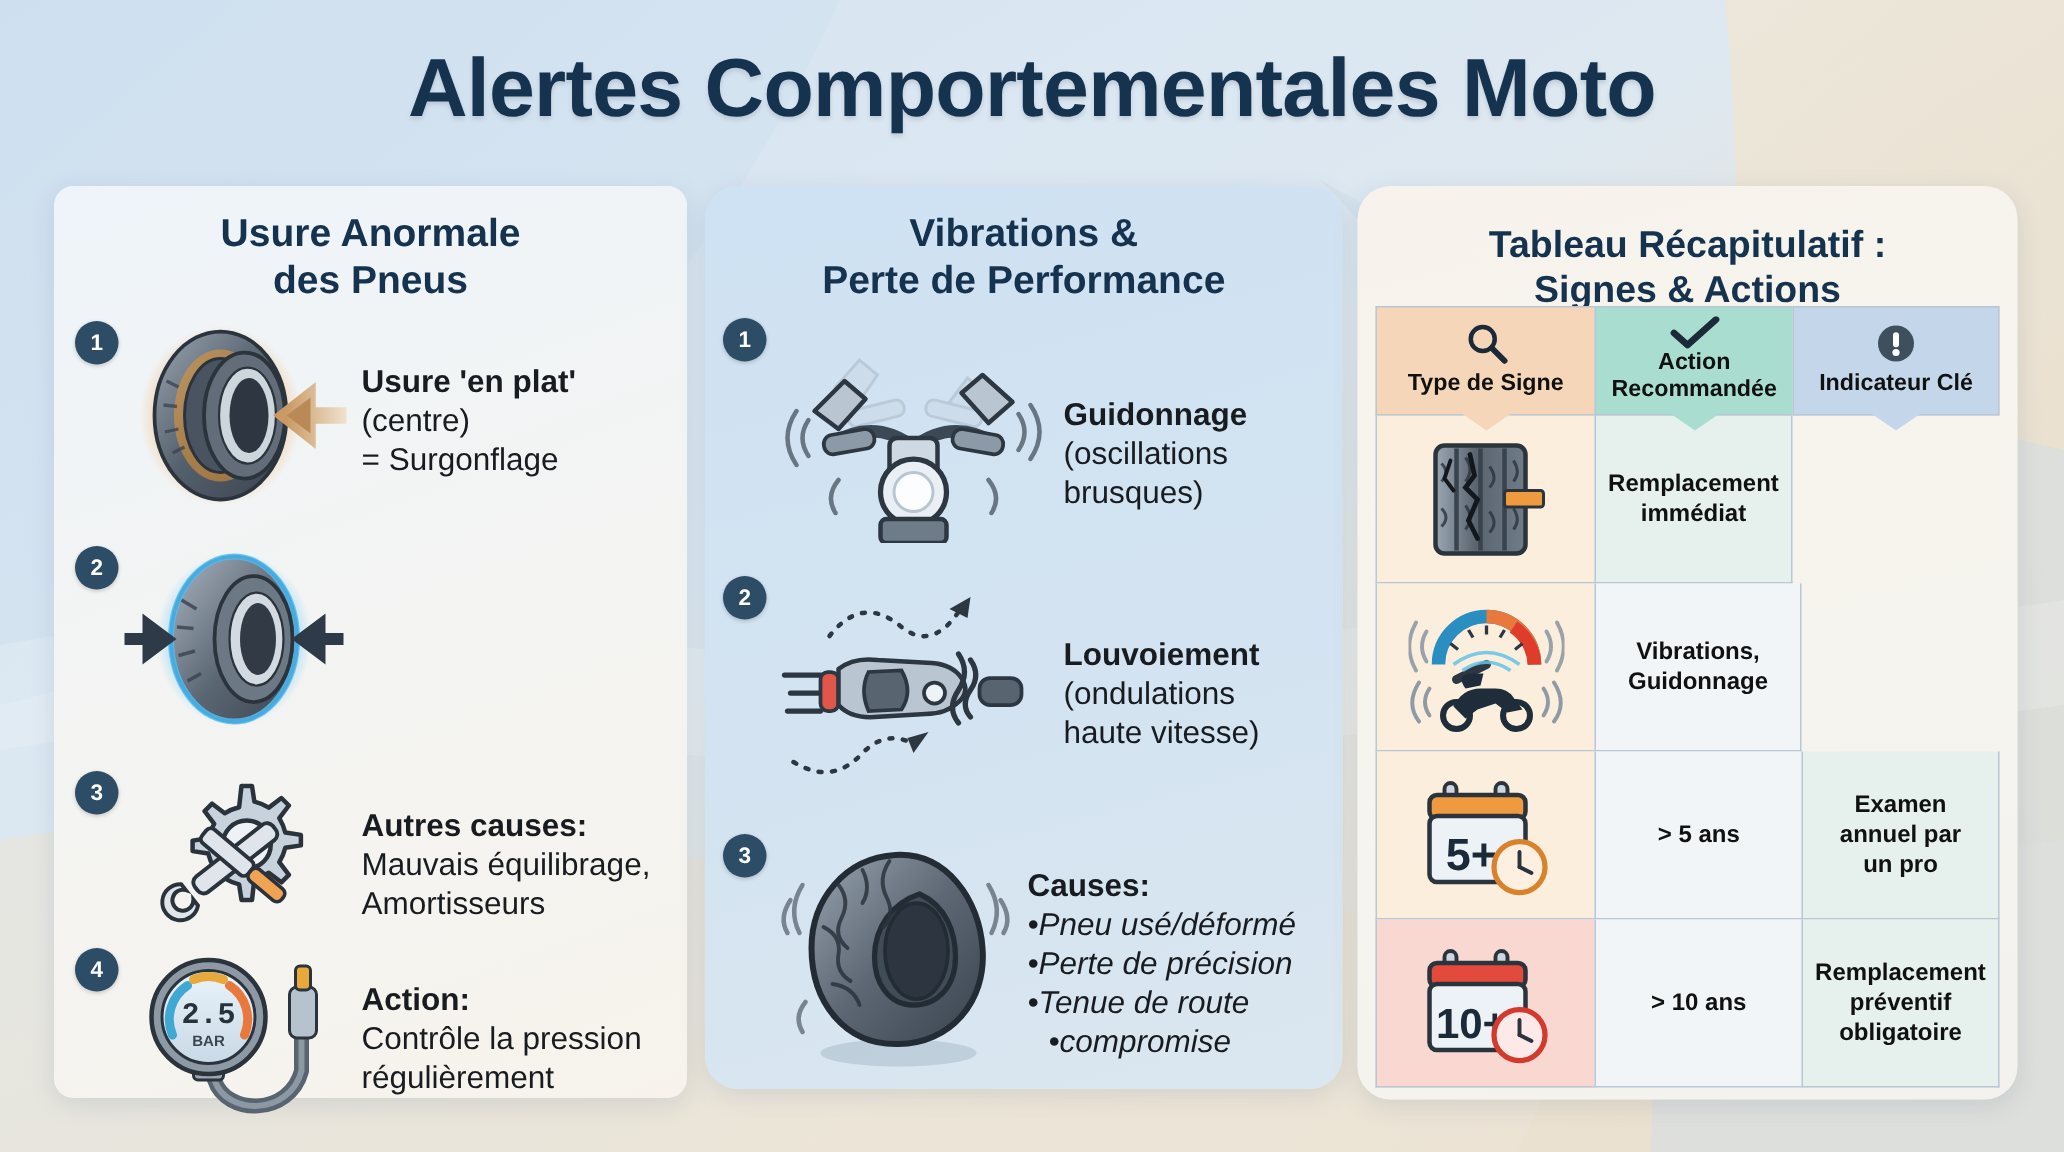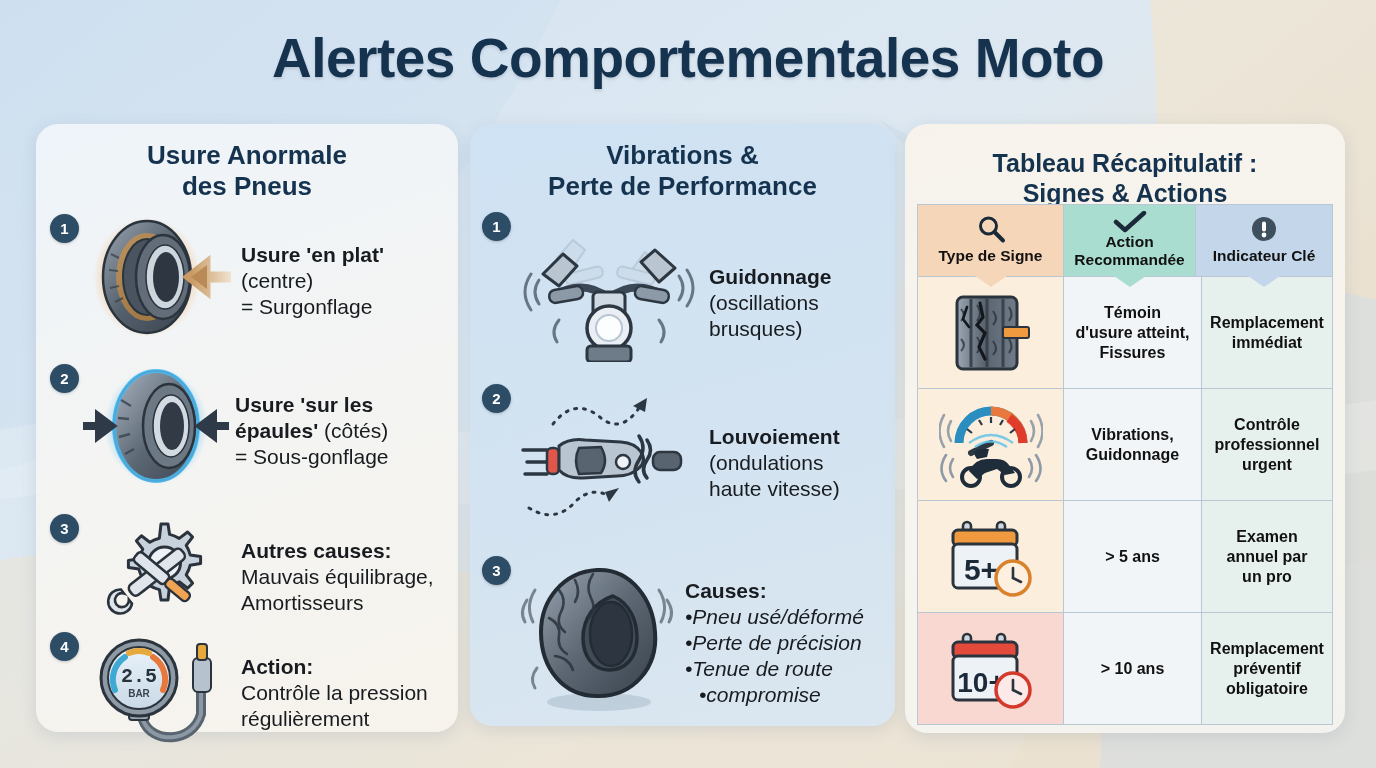--- a/index.html
+++ b/index.html
@@ -21,21 +21,21 @@
     color: #15334f;
     text-shadow: 0 2px 3px rgba(120,130,150,0.28);
   }
 
   .panel {
     position: absolute;
     border-radius: 22px;
     box-shadow: 0 4px 16px rgba(90,110,140,0.16);
   }
   #panel-wear { left: 36px; top: 124px; width: 422px; height: 608px;
-    background: linear-gradient(160deg,#eef4fa 0%,#f3f4f3 45%,#f7f3ec 100%); }
+    background: linear-gradient(160deg,#eef4fa 0%,#f3f4f3 45%,#f7f3ec 100%); border-radius: 13px; }
   #panel-vib { left: 470px; top: 124px; width: 425px; height: 602px;
     background: linear-gradient(165deg,#cfe2f3 0%,#d3e3f1 55%,#dbe7f0 100%); }
   #panel-table { left: 905px; top: 124px; width: 440px; height: 609px;
     background: linear-gradient(165deg,#f7f3ec 0%,#f6f4ee 60%,#f3f2ee 100%); }
 
   .panel-title {
     text-align: center; color: #15334f; font-weight: bold;
     font-size: 26px; line-height: 31px;
     padding-top: 16px;
   }
@@ -206,25 +206,20 @@
           <g stroke="#39434e" stroke-width="2.4" opacity="0.8" fill="none">
             <path d="M40 36 L50 42"></path>
               <path d="M37 54 L48 55"></path>
               <path d="M38 73 L49 70"></path>
               <path d="M44 90 L53 85"></path>
           </g>
           <path d="M2 62 L26 62 M18 53 L30 62 L18 71 Z" stroke="#2e3a47" stroke-width="8" fill="#2e3a47"></path>
           <path d="M148 62 L124 62 M132 53 L120 62 L132 71 Z" stroke="#2e3a47" stroke-width="8" fill="#2e3a47"></path>
         </svg>
       </div>
-      <div class="txt" style="margin-left:4px;padding-top:28px;">
-        <div><b>Usure 'sur les</b></div>
-        <div><b>épaules'</b><span> (côtés)</span></div>
-        <div>= Sous-gonflage</div>
-      </div>
     </div>
 
     <div class="row" style="left:14px; top:390px; width:396px;">
       <div class="badge">3</div>
       <div class="art" style="width:150px;height:120px;margin-left:6px;">
         <svg width="150" height="120" viewBox="0 0 150 120">
           <g transform="translate(30,8)">
             <path d="M46 2 l7 0 1.6 10.4 a34 34 0 0 1 9.6 4 l8.4-6.4 5 5 -6.4 8.4 a34 34 0 0 1 4 9.6 l10.4 1.6 0 7 -10.4 1.6 a34 34 0 0 1-4 9.6 l6.4 8.4 -5 5 -8.4-6.4 a34 34 0 0 1-9.6 4 L53 78 l-7 0 -1.6-10.4 a34 34 0 0 1-9.6-4 l-8.4 6.4 -5-5 6.4-8.4 a34 34 0 0 1-4-9.6 L13.4 45.4 l0-7 10.4-1.6 a34 34 0 0 1 4-9.6 L21.4 18.8 l5-5 8.4 6.4 a34 34 0 0 1 9.6-4 Z" fill="#c8d2dc" stroke="#2a333c" stroke-width="3" stroke-linejoin="round"></path>
             <circle cx="49.5" cy="41" r="16" fill="#eef2f6" stroke="#2a333c" stroke-width="3"></circle>
           </g>
@@ -464,27 +459,20 @@
               <path d="M14 50 q6 6 0 12"></path>
                 <path d="M30 48 q6 8 0 16"></path>
                 <path d="M46 52 q6 8 0 14"></path>
                 <path d="M62 50 q5 8 0 14"></path>
             </g>
             <path d="M33 14 L36 28 L30 36 L38 44 L32 58 L38 70" stroke="#12181e" stroke-width="3.2" fill="none" stroke-linecap="round"></path>
             <path d="M20 18 L16 30 L22 38" stroke="#12181e" stroke-width="2.6" fill="none" stroke-linecap="round"></path>
             <rect x="56" y="38" width="26" height="11" rx="2" fill="#ef9a3e" stroke="#2b343d" stroke-width="2"></rect>
           </svg>
         </div>
-        <div class="td col2 c-mid">
-          <div>
-            <div>Témoin</div>
-            <div>d'usure atteint,</div>
-            <div>Fissures</div>
-          </div>
-        </div>
         <div class="td col3 c-act">
           <div>
             <div>Remplacement</div>
             <div>immédiat</div>
           </div>
         </div>
       </div>
 
       <div class="trow r2">
         <div class="td col1 c-icon-1">
@@ -521,27 +509,20 @@
               <circle cx="72" cy="78" r="9" fill="none" stroke="#1f2d3a" stroke-width="4"></circle>
               <path d="M30 72 q6-12 18-12 l10 0 q8 0 12 6 l6 8 -10 2 -8-6 -12 4 -8 6 Z"></path>
               <path d="M38 60 q-6-8 2-10 l10 0 -2 8 Z"></path>
             </g>
           </svg>
         </div>
         <div class="td col2 c-mid">
           <div>
             <div>Vibrations,</div>
             <div>Guidonnage</div>
-          </div>
-        </div>
-        <div class="td col3 c-act">
-          <div>
-            <div>Contrôle</div>
-            <div>professionnel</div>
-            <div>urgent</div>
           </div>
         </div>
       </div>
 
       <div class="trow r3">
         <div class="td col1 c-icon-1">
           <svg width="92" height="86" viewBox="0 0 92 86">
             <rect x="18" y="8" width="8" height="18" rx="4" fill="#cfd8e0" stroke="#2b343d" stroke-width="2.6"></rect>
             <rect x="52" y="8" width="8" height="18" rx="4" fill="#cfd8e0" stroke="#2b343d" stroke-width="2.6"></rect>
             <rect x="8" y="16" width="64" height="16" rx="5" fill="#ef9a3e" stroke="#2b343d" stroke-width="3"></rect>

